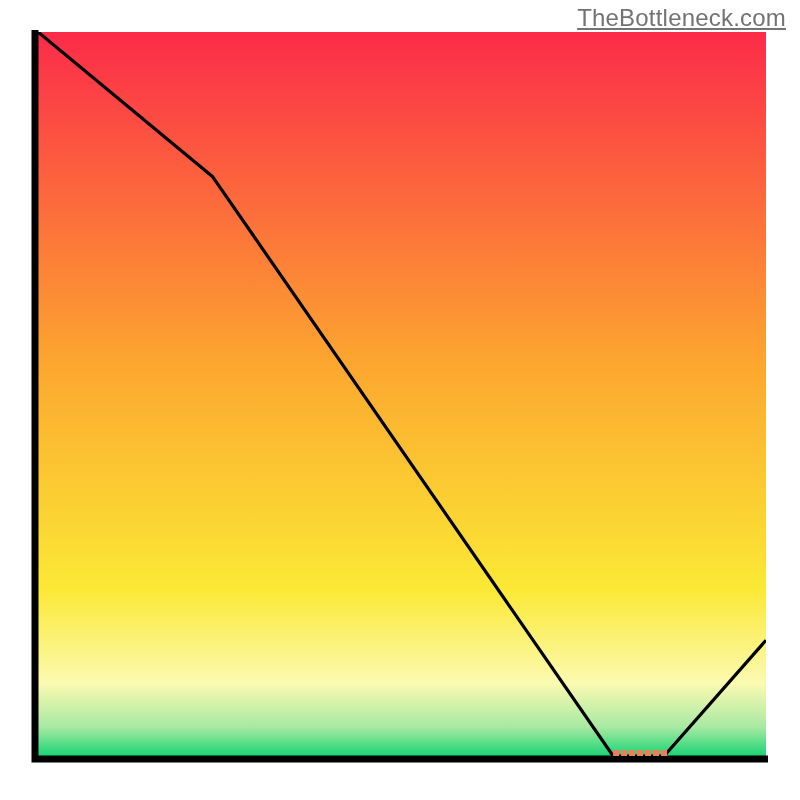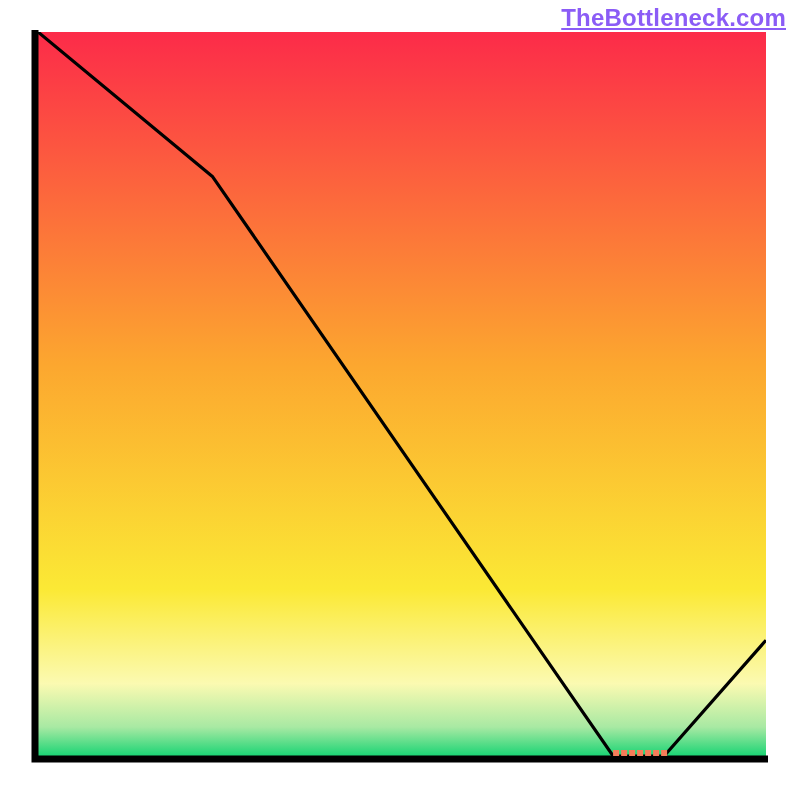--- a/index.html
+++ b/index.html
@@ -19,22 +19,22 @@
     position: absolute;
     top: 0;
     left: 0;
   }
   .watermark {
     position: absolute;
     top: 4px;
     right: 14px;
     font-family: Arial, Helvetica, sans-serif;
     font-size: 24px;
-    font-weight: 700;
-    color: #8b5cf6;
+    font-weight: 400;
+    color: #737373;
     letter-spacing: 0.2px;
   }
 </style>
 </head>
 <body>
 
 <div class="stage">
   <svg width="800" height="800">
     <defs>
       <linearGradient id="bgGrad" x1="0" y1="0" x2="0" y2="1">

